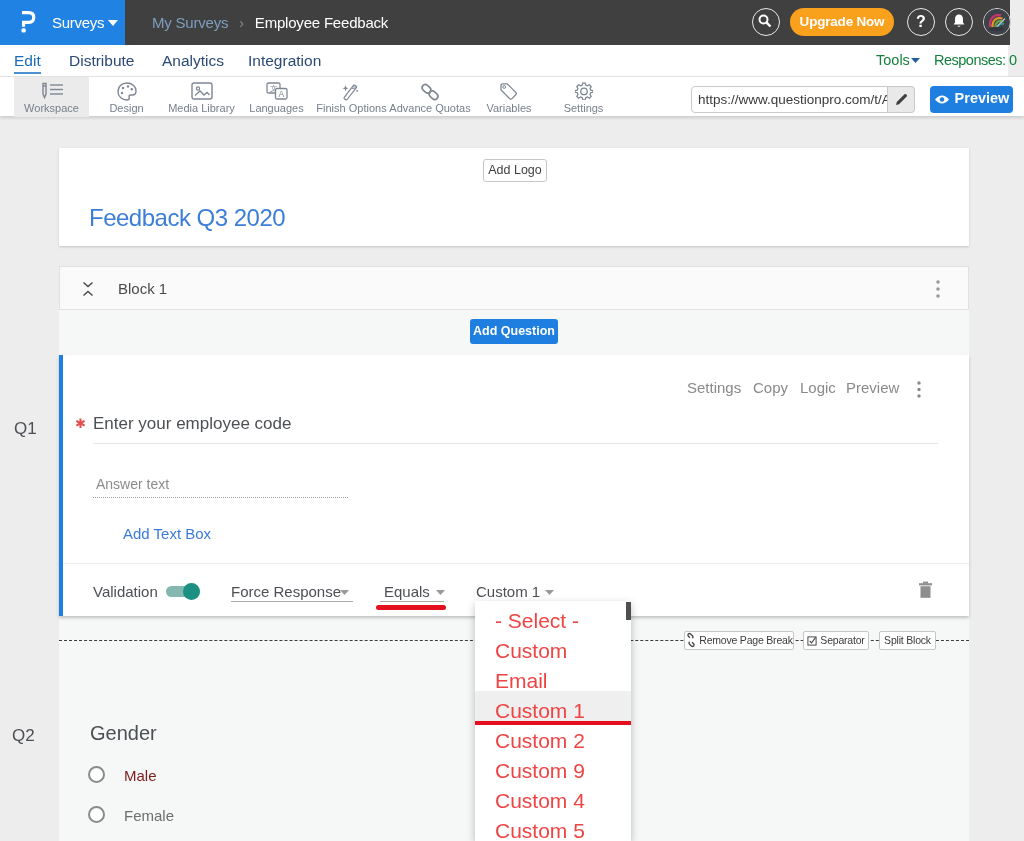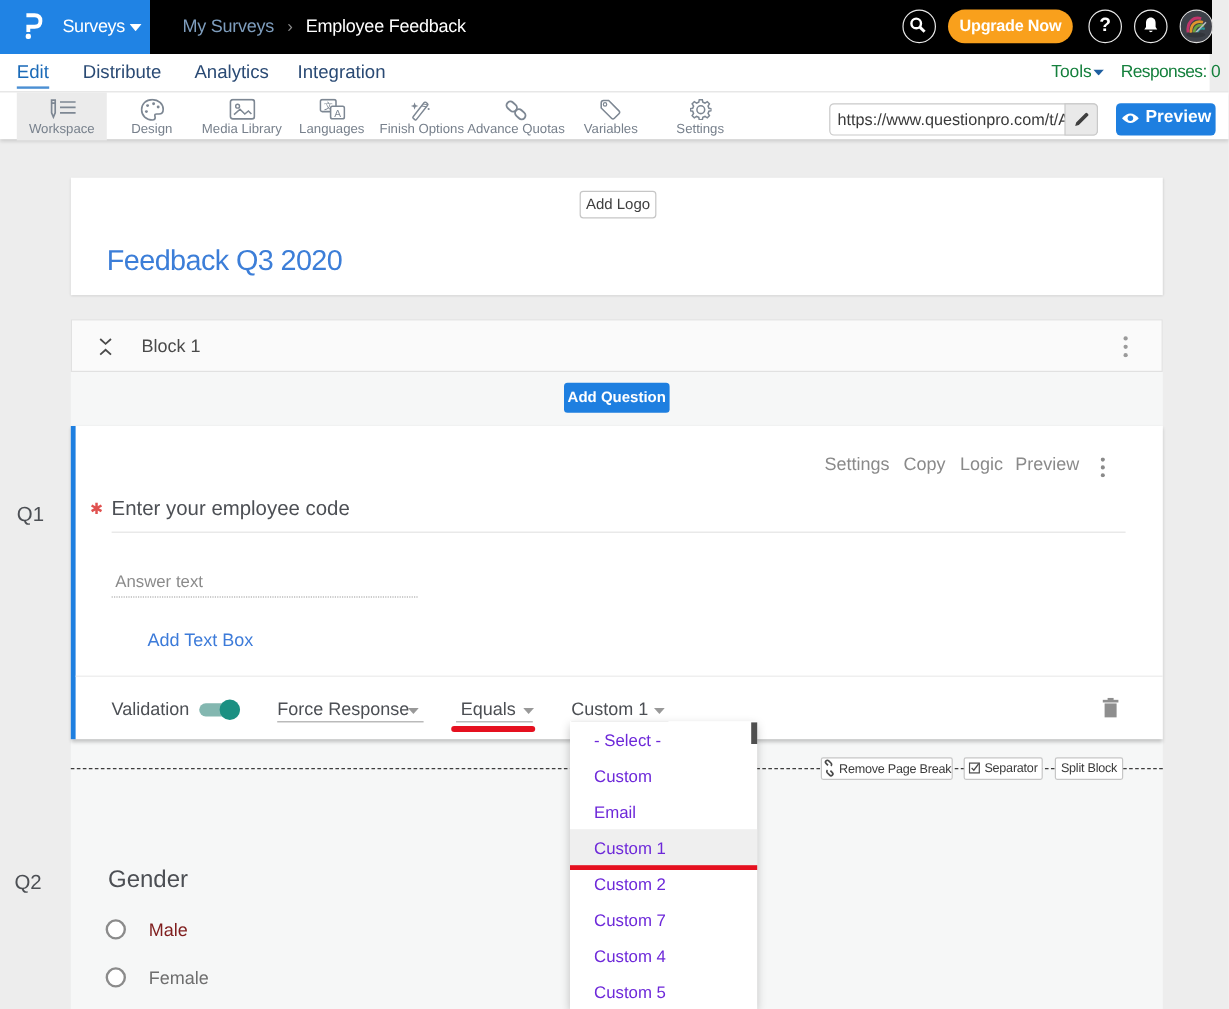--- a/index.html
+++ b/index.html
@@ -1,20 +1,20 @@
 <!DOCTYPE html>
 <html><head>
 <meta charset="utf-8">
 <style>
   * { margin:0; padding:0; box-sizing:border-box; }
   html,body { width:1024px; height:841px; overflow:hidden; }
   body { font-family:"Liberation Sans", sans-serif; background:#ededed; position:relative; }
 
   
-  #topbar { position:absolute; left:0; top:0; width:1010px; height:45px; background:#000000; }
+  #topbar { position:absolute; left:0; top:0; width:1010px; height:45px; background:#404040; }
   #logoarea { position:absolute; left:0; top:0; width:125px; height:45px; background:#2083e4; }
   #surveys { position:absolute; left:52px; top:13.5px; color:#fff; font-size:15px; letter-spacing:-0.3px; }
   #crumb { position:absolute; left:152px; top:13.5px; font-size:15px; color:#7e9dbd; letter-spacing:-0.2px; }
   #crumb .sep { color:#8d8d8d; padding:0 11px; font-size:14px; }
   #crumb .cur { color:#ffffff; }
   .circbtn { position:absolute; top:8px; width:28px; height:28px; border:1.6px solid #e9e9e9; border-radius:50%; }
   #upg { position:absolute; left:790px; top:8px; width:104px; height:28px; background:#f9a01c; border-radius:14px; color:#fff; font-size:13.5px; font-weight:bold; letter-spacing:-0.2px; text-align:center; line-height:28px; }
   #qmark { color:#fff; font-weight:bold; font-size:16px; text-align:center; line-height:25px; }
   #avatar { position:absolute; left:983px; top:8px; width:28px; height:28px; border:1.6px solid #ddd; border-radius:50%; background:#4a4a50; overflow:hidden; }
 
@@ -49,21 +49,21 @@
 
   
   #valrow { position:absolute; left:0; top:208px; width:906px; height:53px; border-top:1px solid #ececec; }
 
   
   #dashline { position:absolute; left:59px; top:640px; width:910px; height:0; border-top:1.4px dashed #3d3d3d; }
   .pbbtn { position:absolute; top:631px; height:19px; background:#fff; border:1px solid #c6c6c6; border-radius:2px; font-size:10.5px; color:#3b3b3b; line-height:17px; text-align:center; white-space:nowrap; letter-spacing:-0.2px; }
 
   
   #dropdown { position:absolute; left:475px; top:601px; width:156px; height:240px; background:#fff; box-shadow:0 3px 8px rgba(0,0,0,0.25); z-index:5; }
-  .opt { position:absolute; left:20px; font-size:14px; color:#6d28d9; }
+  .opt { position:absolute; left:20px; font-size:21px; color:#ef4444; }
   #optsel { position:absolute; left:0; top:90px; width:156px; height:34px; background:#efefef; border-bottom:4px solid #e5101f; }
   #thumb { position:absolute; left:151px; top:1px; width:5px; height:18px; background:#4f4f4f; }
 
   
   .radio { position:absolute; width:17px; height:17px; border:2px solid #8b8b8b; border-radius:50%; background:#fff; }
 </style>
 </head>
 <body>
 
 <div id="topbar">
@@ -309,16 +309,16 @@
 <span style="position:absolute;left:124px;top:807px;font-size:15px;color:#6e6e6e;">Female</span>
 
 <div id="dropdown">
   <div id="optsel"></div>
   <div id="thumb"></div>
   <span class="opt" style="top:8px;">- Select -</span>
   <span class="opt" style="top:38px;">Custom</span>
   <span class="opt" style="top:68px;">Email</span>
   <span class="opt" style="top:98px;">Custom 1</span>
   <span class="opt" style="top:128px;">Custom 2</span>
-  <span class="opt" style="top:158px;">Custom 7</span>
+  <span class="opt" style="top:158px;">Custom 9</span>
   <span class="opt" style="top:188px;">Custom 4</span>
   <span class="opt" style="top:218px;">Custom 5</span>
 </div>
 
 </body></html>

